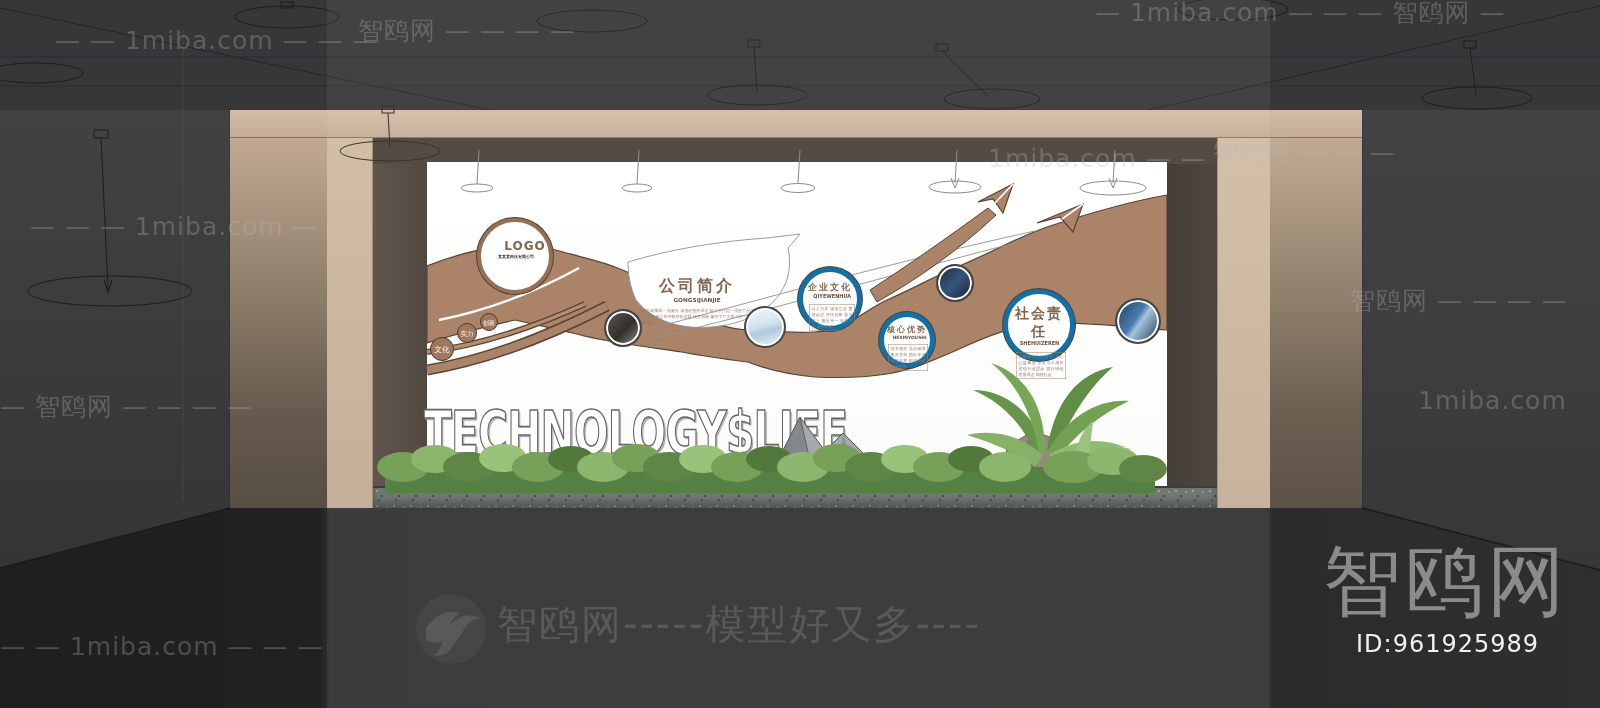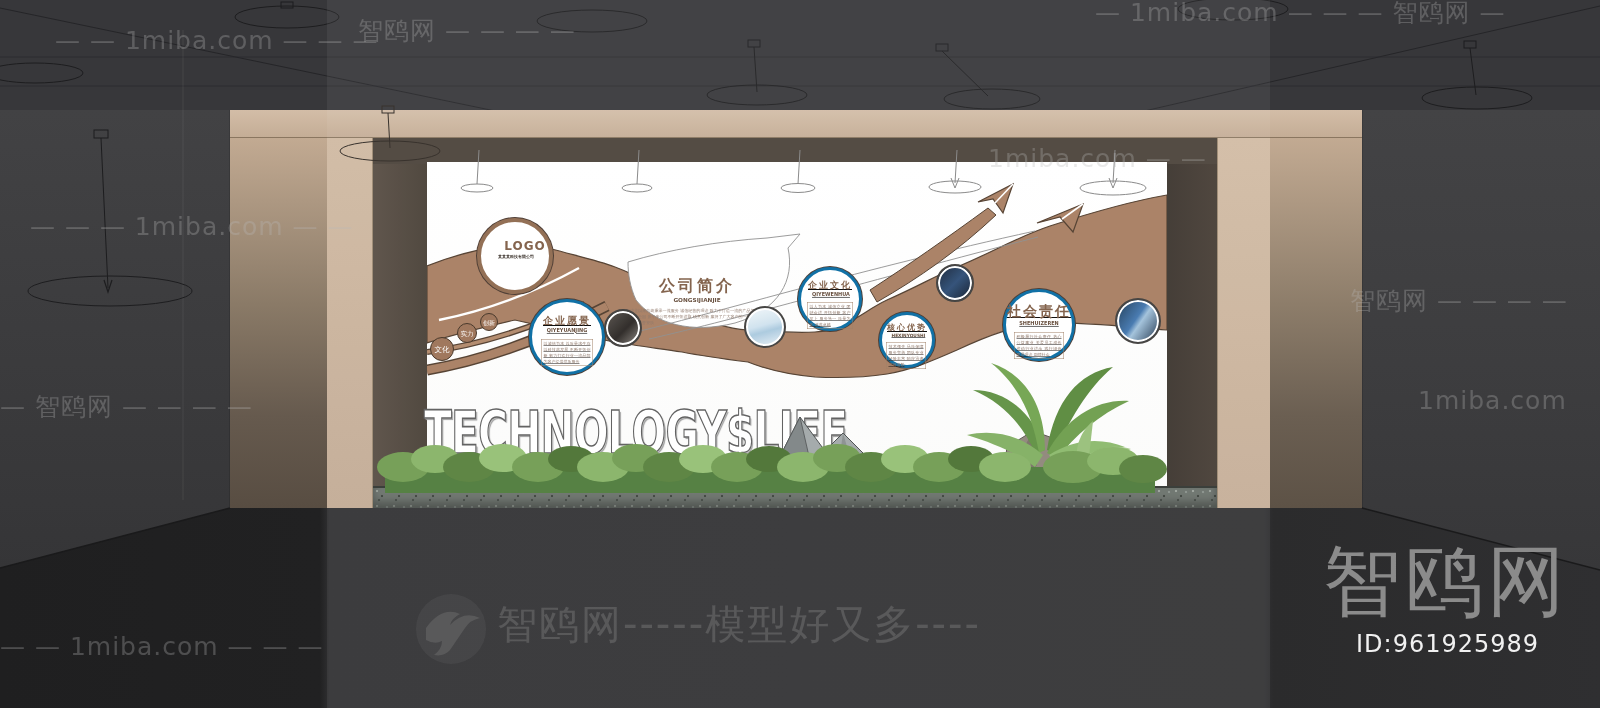--- a/index.html
+++ b/index.html
@@ -16,21 +16,21 @@
   #front-strip-left{left:230px;top:138px;width:97px;height:370px;background:linear-gradient(180deg,#c2aa92,#8a7a67 45%,#665a4e 75%,#584d42);}
   #front-strip-right{left:1270px;top:138px;width:92px;height:370px;background:linear-gradient(180deg,#c2aa92,#8d7d6a 45%,#6b5f52 75%,#5d5246);}
   #pillar-left{left:327px;top:138px;width:46px;height:370px;background:linear-gradient(180deg,#d0b9a2,#c2ab94);border-right:1px solid #9c8871;}
   #pillar-right{left:1217px;top:138px;width:53px;height:370px;background:linear-gradient(180deg,#d2bba4,#c5ae97);border-left:1px solid #9c8871;}
   #soffit{left:373px;top:138px;width:844px;height:26px;background:#4a4139;}
   #jamb-left{left:373px;top:164px;width:54px;height:344px;background:linear-gradient(90deg,#564c42,#473e35);}
   #jamb-right{left:1167px;top:164px;width:50px;height:344px;background:linear-gradient(90deg,#3a332c,#453c33);}
   #white-wall{left:427px;top:162px;width:740px;height:345px;background:linear-gradient(180deg,#ffffff,#fbfbfa);}
   
   .circle{position:absolute;border-radius:50%;background:#fff;text-align:center;box-shadow:0 0 0 1px #44332a;}
-  .ring4{border:4px solid #8d684c;} .ring3{border:3px solid #0369a1;text-decoration:underline;}
+  .ring4{border:4px solid #8d684c;} .ring3{border:5px solid #0369a1;}
   .c-title{color:#7d5b43;font-weight:bold;letter-spacing:2px;}
   .c-pinyin{color:#5f4533;font-weight:bold;transform:scale(.62);transform-origin:center top;white-space:nowrap;font-size:8px;letter-spacing:0;}
   .mini{font-size:8px;color:#8a7162;line-height:1.45;transform:scale(.5);transform-origin:center top;text-align:justify;}
   .minibox{border:1px solid #9b7a5f;padding:3px 4px;}
   .photo{position:absolute;border-radius:50%;border:2px solid #3c3a38;box-shadow:inset 0 0 0 2px #fff;}
   #slogan{left:424px;top:398px;color:#fff;font-size:51px;font-weight:bold;letter-spacing:-1px;
     transform:scale(.80,1.16);transform-origin:left top;white-space:nowrap;
     -webkit-text-stroke:1.3px #5a5a5a;text-shadow:1px 1px 0 #c9c9c9,2px 2px 1px #9a9a9a;}
   
   #curb{left:373px;top:486px;width:844px;height:22px;background:#6a716b;
@@ -124,25 +124,20 @@
       <text x="40" y="174" font-size="6.5" fill="#fff" text-anchor="middle">实力</text>
       <text x="62" y="162.5" font-size="6" fill="#fff" text-anchor="middle">创新</text>
     </g>
   </svg>
 
   <div class="abs circle ring4" style="left:477px;top:218px;width:76px;height:76px;">
     <div style="margin-top:17px;font-size:12px;font-weight:bold;color:#7d5b43;letter-spacing:1px;margin-left:20px;">LOGO</div>
     <div style="font-size:8px;color:#2e251e;font-weight:bold;transform:scale(.5);transform-origin:center top;white-space:nowrap;margin-top:1px;">某某某科技有限公司</div>
   </div>
 
-  <div class="abs circle ring3" style="left:529px;top:299px;width:76px;height:76px;">
-    <div class="c-title" style="margin-top:12px;font-size:10px;">企业愿景</div>
-    <div class="c-pinyin">QIYEYUANJING</div>
-    <div class="mini minibox" style="width:104px;margin-left:-17px;margin-top:2px;">以诚信为本 以质量求生存 以科技求发展 不断开拓创新 努力打造行业一流品牌 为客户提供优质服务</div>
-  </div>
 
   <div class="abs" style="left:622px;top:276px;width:150px;text-align:center;">
     <div class="c-title" style="font-size:16px;letter-spacing:3px;">公司简介</div>
     <div style="font-size:8px;font-weight:bold;color:#5f4533;transform:scale(.72);transform-origin:center top;">GONGSIJIANJIE</div>
     <div class="mini" style="width:300px;margin-left:-75px;margin-top:2px;">公司成立以来始终秉承一流服务 诚信经营的理念 致力于打造一流的产品与服务 业务范围覆盖全国 多年来公司不断开拓进取 锐意创新 赢得了广大客户的一致好评 并获得多项行业荣誉资质</div>
   </div>
 
   <div class="abs circle ring3" style="left:798px;top:267px;width:64px;height:64px;">
     <div class="c-title" style="margin-top:9px;font-size:9px;">企业文化</div>
     <div class="c-pinyin">QIYEWENHUA</div>
@@ -261,20 +256,21 @@
         <path d="M1109,178 L1113,188 L1117,178"></path>
     </g>
   </svg>
 
   <div class="abs noevt" id="light-band"></div>
 
   <span class="wm" style="left:55px;top:26px;">— — 1miba.com — — —</span>
   <span class="wm" style="left:358px;top:14px;">智鸥网 — — — —</span>
   <span class="wm" style="left:1095px;top:-4px;">— 1miba.com — — — 智鸥网 —</span>
   <span class="wm" style="left:988px;top:144px;text-align:right;">1miba.com — —</span>
+  <span class="wm" style="left:1213px;top:136px;">智鸥网 — — —</span>
   <span class="wm" style="left:30px;top:212px;">— — — 1miba.com — —</span>
   <span class="wm" style="left:1350px;top:284px;">智鸥网 — — — —</span>
   <span class="wm" style="left:0px;top:390px;">— 智鸥网 — — — —</span>
   <span class="wm" style="left:1418px;top:386px;">1miba.com</span>
   <span class="wm" style="left:0px;top:632px;">— — 1miba.com — — —</span>
 
   <div class="abs" id="bird-halo"></div>
   <svg class="abs noevt" style="left:422px;top:600px" width="62" height="60" viewBox="0 0 62 60">
     <path d="M4,28 Q20,6 38,14 Q30,18 28,25 Q42,10 58,18 Q48,20 43,28 L28,50 Q22,57 12,55 Q20,49 20,41 Q13,45 4,40 Z" fill="#6a6a6a" opacity="0.55"></path>
   </svg>

